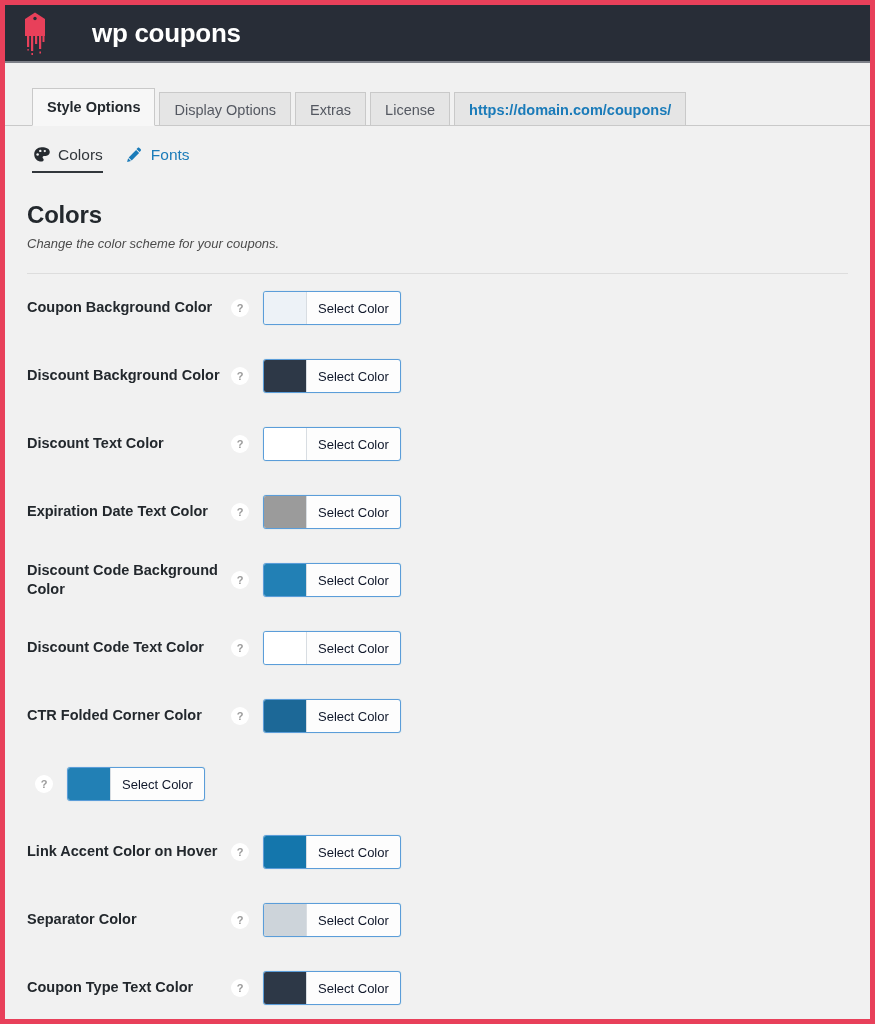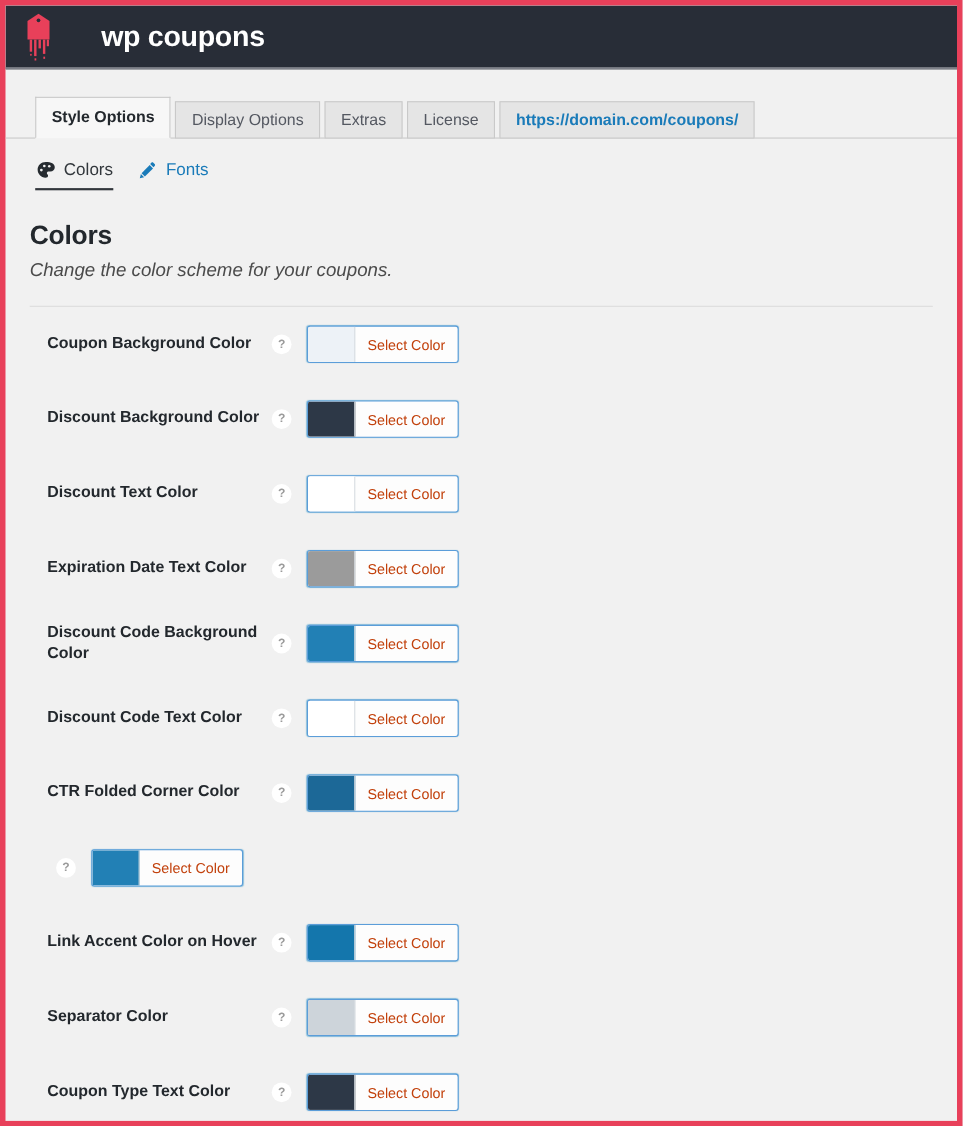--- a/index.html
+++ b/index.html
@@ -137,33 +137,33 @@
     margin: 26px 22px 0 22px;
   }
   .section-title {
     font-size: 24px;
     font-weight: bold;
     color: #23282d;
     margin: 0 0 7px 0;
     letter-spacing: -0.2px;
   }
   .section-desc {
-    font-size: 17px;
+    font-size: 13px;
     font-style: italic;
     color: #4b4b4b;
     margin: 0;
   }
   .section-rule {
     border: 0;
     border-top: 1px solid #dddddd;
     margin: 22px 0 0 0;
   }
 
   
-  .rows { margin: 0 38px; }
+  .rows { margin: 0 22px; }
   .color-row {
     display: flex;
     align-items: center;
     min-height: 68px;
     box-sizing: border-box;
   }
   .row-label {
     width: 196px;
     flex: 0 0 196px;
     font-size: 14.5px;
@@ -202,21 +202,21 @@
   .swatch {
     width: 42px;
     flex: 0 0 42px;
     border-right: 1px solid #d8dde2;
   }
   .color-button-text {
     display: flex;
     align-items: center;
     padding: 0 11px;
     font-size: 13px;
-    color: #c2410c;
+    color: #0f172a;
     white-space: nowrap;
   }
 </style>
 </head>
 <body>
 
 <div class="frame">
 
   <div class="app-header">
     <div class="logo-mark">

